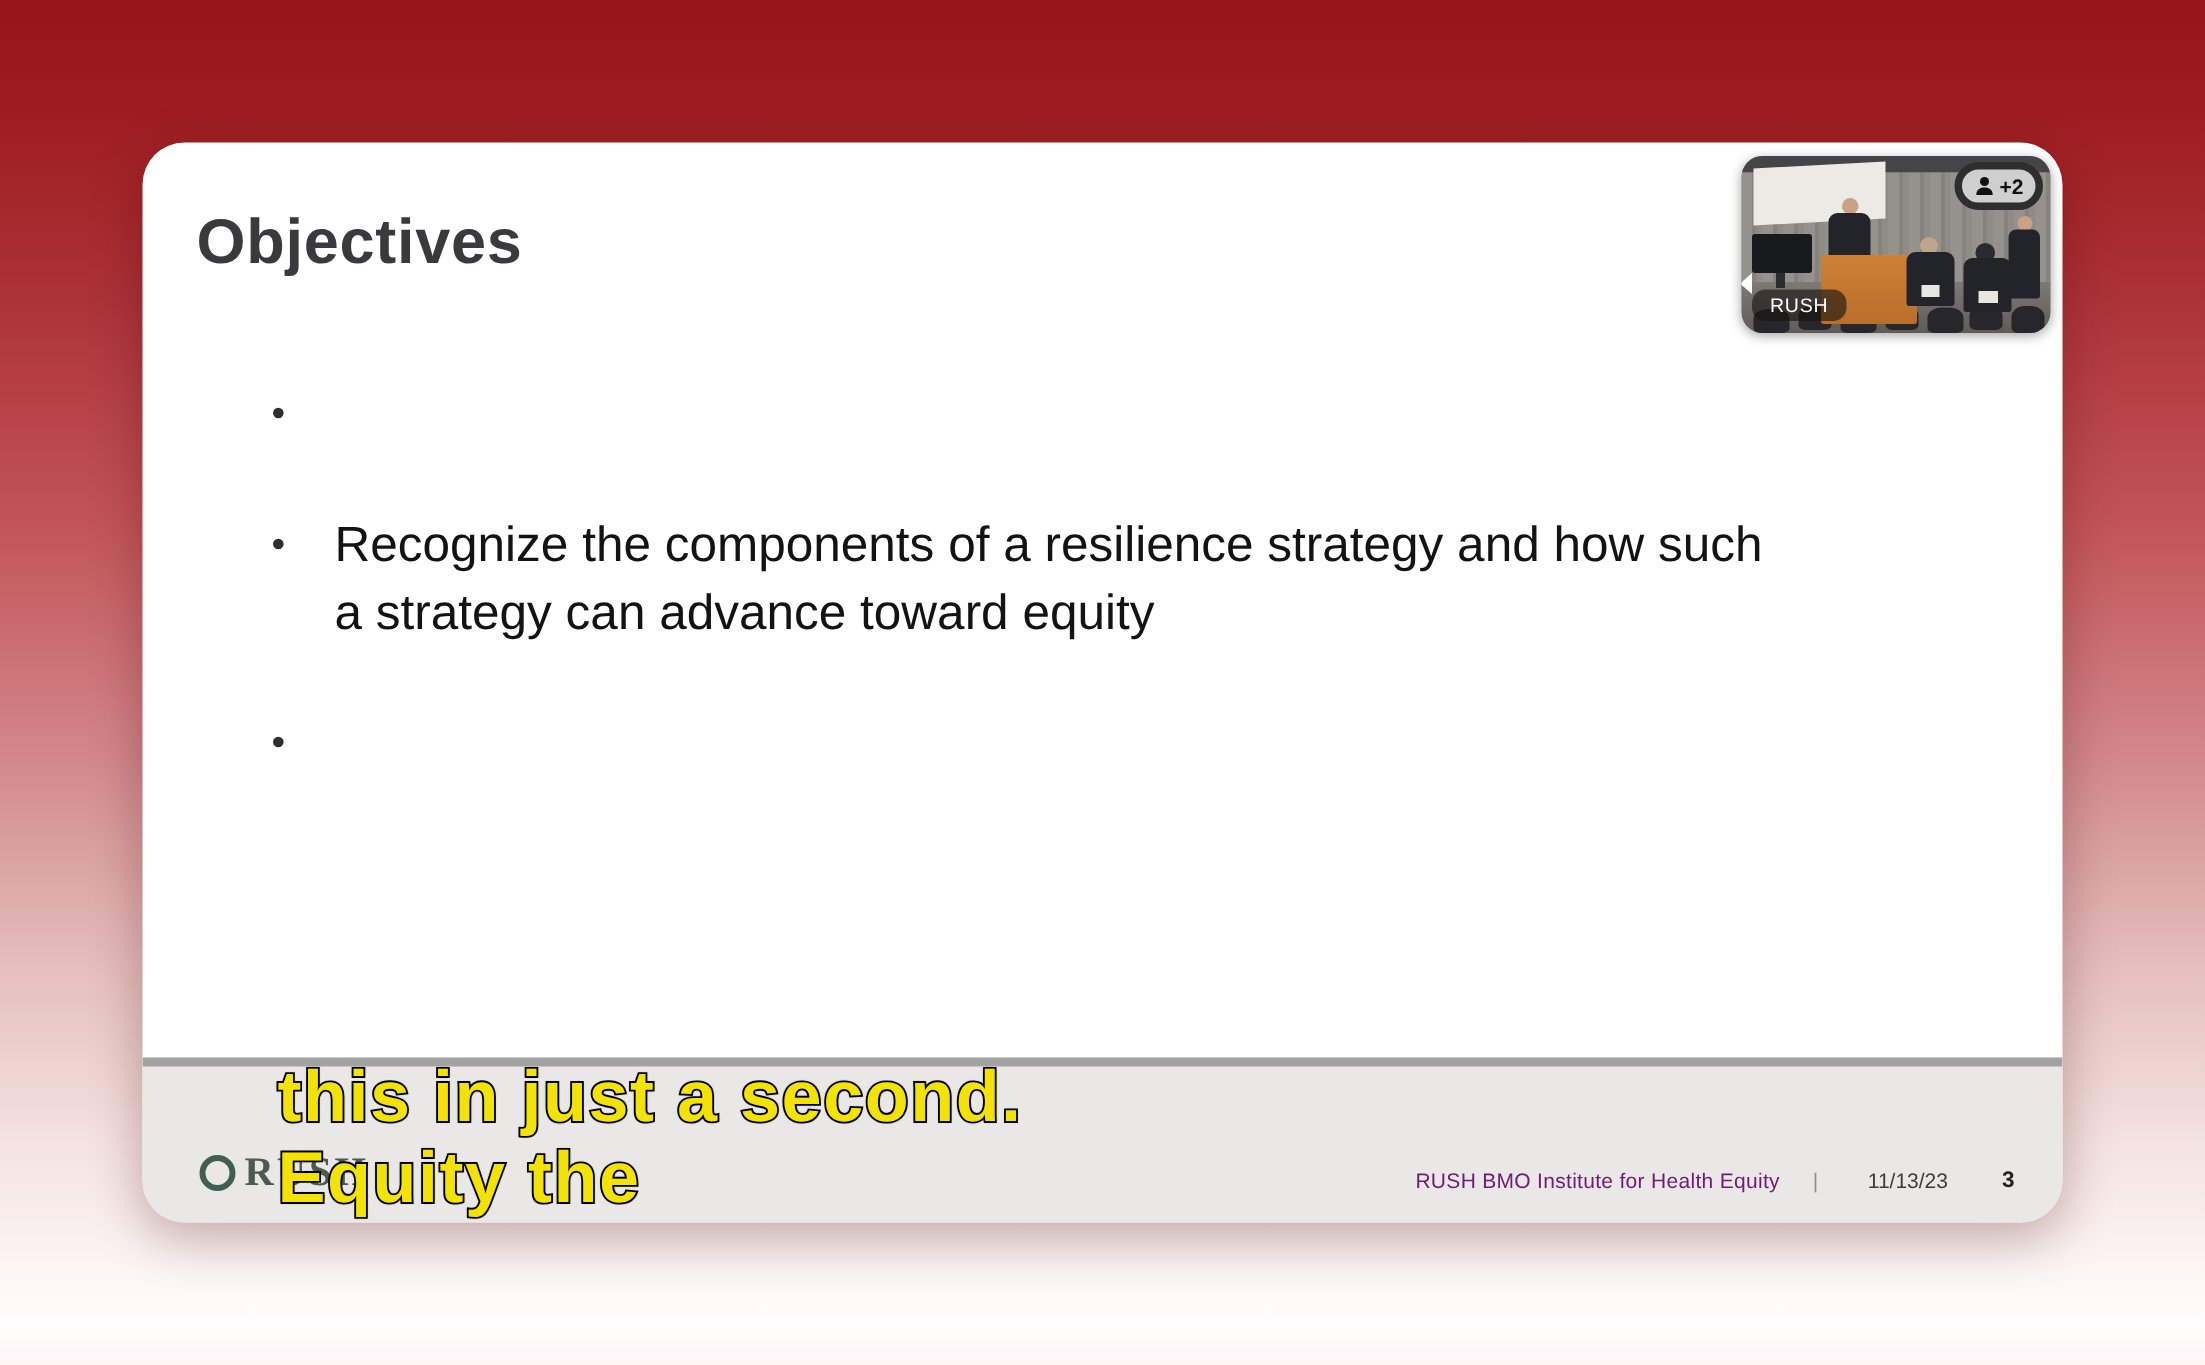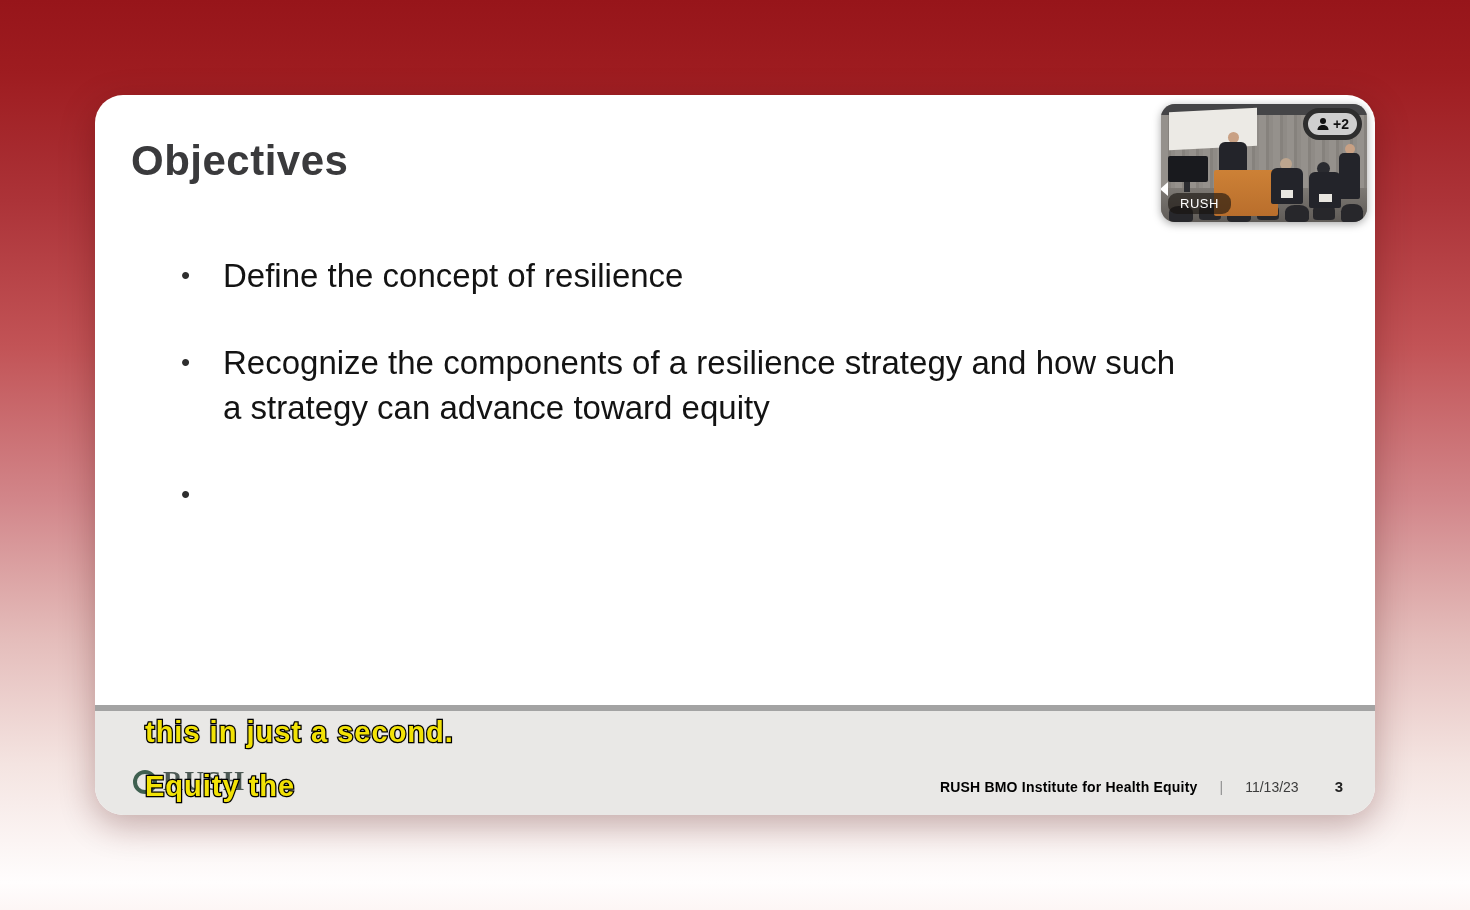--- a/index.html
+++ b/index.html
@@ -48,34 +48,35 @@
     border:4px solid #2d5240; background:#e9e8e6;
   }
   .rush-logo-text {
     font-family:"Liberation Serif", serif; font-weight:bold;
     font-size:27px; color:#3c4a44; letter-spacing:2px;
   }
   .footer-meta {
     position:absolute; right:32px; bottom:20px; display:flex;
     align-items:center; gap:14px; z-index:1;
   }
-  .footer-org { font-size:14px; font-weight:bold; color:#000000; letter-spacing:0.2px; }
+  .footer-org { font-size:14px; font-weight:normal; color:#701a75; letter-spacing:0.2px; }
   .footer-sep { font-size:14px; color:#8f8f8f; padding:0 8px; }
-  .footer-date { font-size:14px; color:#3c3c3c; }
+  .footer-date { font-size:14px; color:#3c3c3c;margin-left:11px; }
   .footer-page { font-size:15px; font-weight:bold; color:#222; margin-left:22px; }
 
   
   .captions { position:absolute; left:50px; top:610px; z-index:3; }
   .caption-line {
-    font-size:29px; font-weight:bold; letter-spacing:1px;
+    font-size:48px; font-weight:bold; letter-spacing:1px;
     color:#f2e206;
     -webkit-text-stroke:2.5px #000;
     paint-order:stroke fill;
     text-shadow:0 0 2px #000;
     line-height:54px;
+    margin-left:40px;
   }
 
   
   .video-thumb {
     position:absolute; left:1161px; top:104px; width:206px; height:118px;
     border-radius:14px; overflow:hidden; background:#8f8b86; z-index:5;
     box-shadow:0 2px 8px rgba(0,0,0,0.35);
   }
   .vt-ceiling { position:absolute; left:0; top:0; right:0; height:11px; background:#454547; }
   .vt-curtain {
@@ -127,21 +128,20 @@
 </head>
 <body>
 
 <div class="slide-card">
 
   <div class="slide-title">Objectives</div>
 
   <div class="bullet-list">
     <div class="bullet-item">
       <span class="bullet-dot">•</span>
-      <span class="bullet-text">Define the concept of resilience</span>
     </div>
     <div class="bullet-item">
       <span class="bullet-dot">•</span>
       <span class="bullet-text">Recognize the components of a resilience strategy and how such
 a strategy can advance toward equity</span>
     </div>
     <div class="bullet-item">
       <span class="bullet-dot">•</span>
     </div>
   </div>

